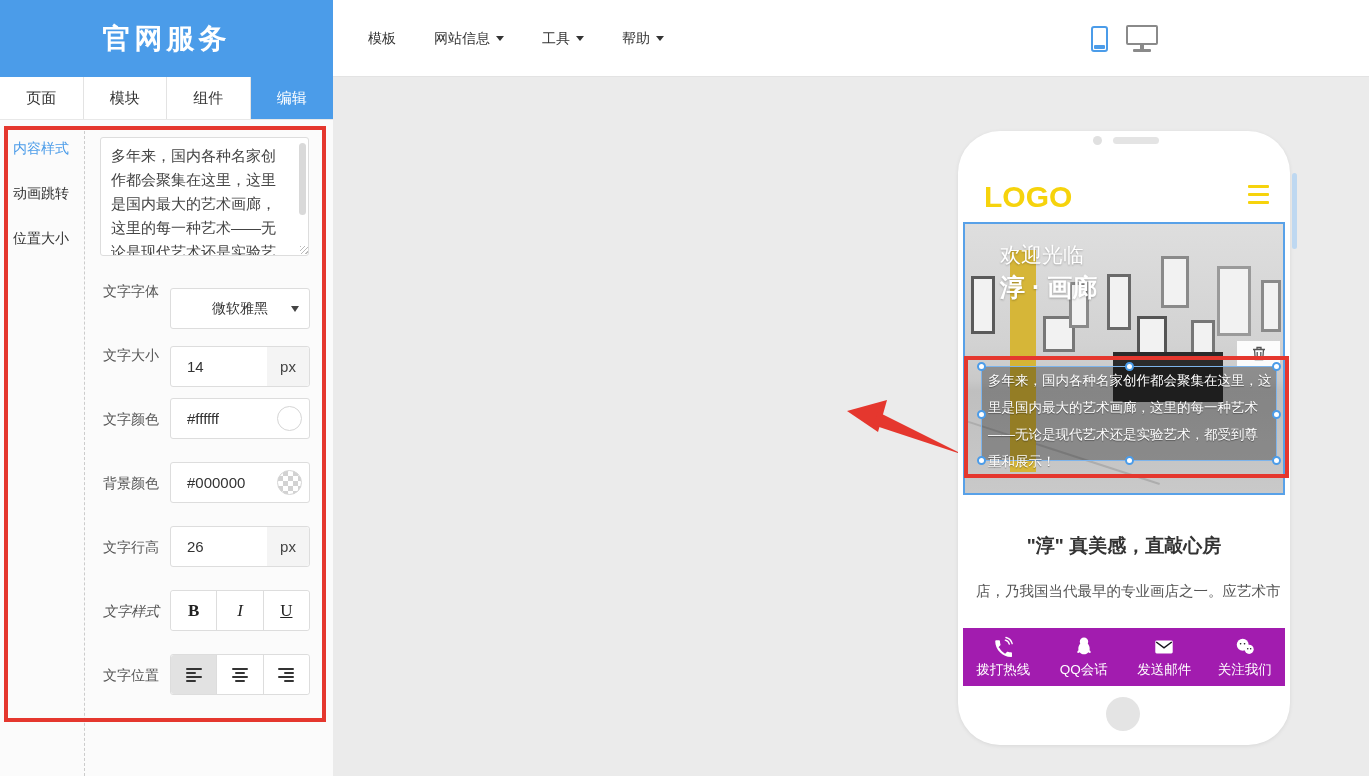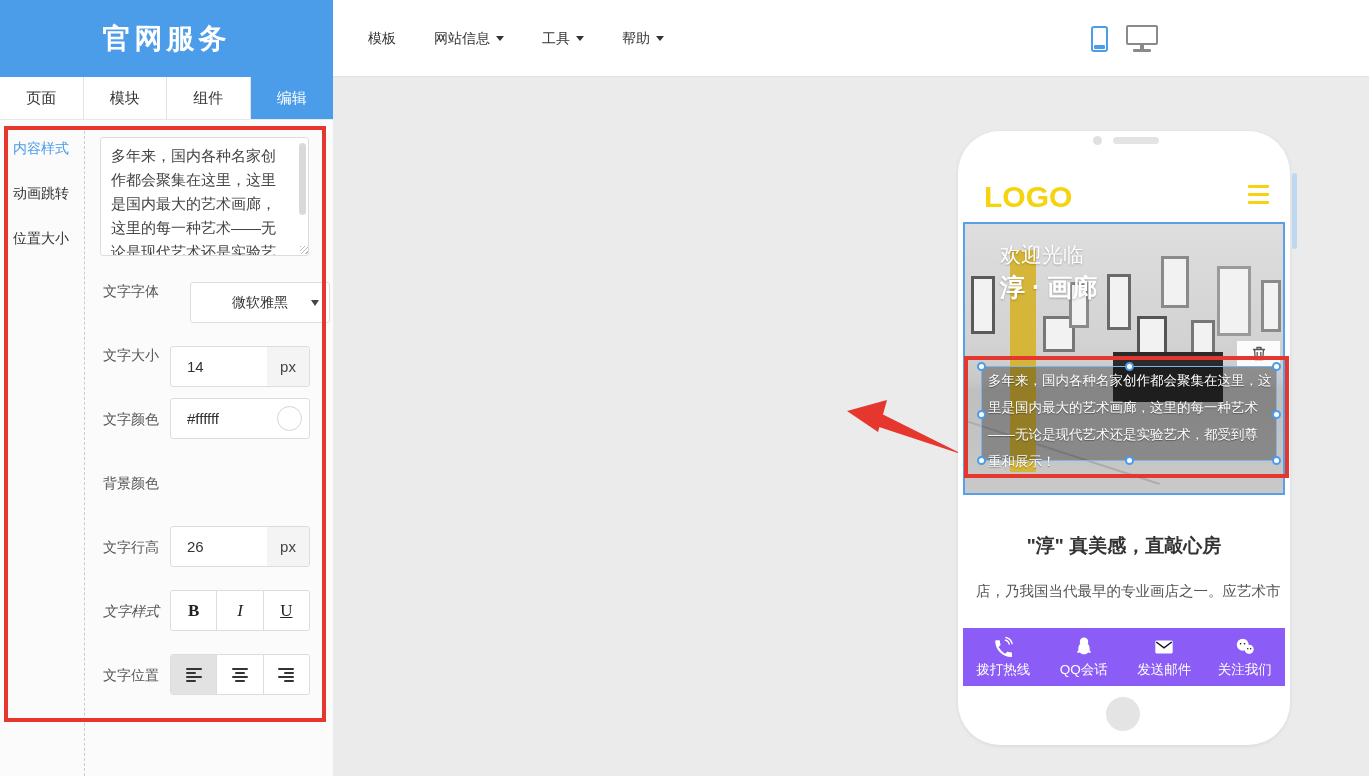--- a/index.html
+++ b/index.html
@@ -136,21 +136,21 @@
 
   .red-sel { position:absolute; left:6px; top:225px; width:325px; height:122px;
     border:4px solid #e5372e; z-index:6; pointer-events:none; }
 
   .phone-heading { position:absolute; left:5px; top:402px; width:322px; text-align:center;
     font-size:19px; font-weight:bold; color:#333; }
   .phone-paragraph { position:absolute; left:18px; top:448px; width:296px; text-align:center;
     font-size:14.5px; color:#555; line-height:25px; white-space:nowrap; }
 
   .bottom-nav { position:absolute; left:5px; top:497px; width:322px; height:58px;
-    background:#8b5cf6; display:flex; }
+    background:#a21caf; display:flex; }
   .bn-item { flex:1; display:flex; flex-direction:column; align-items:center;
     justify-content:center; gap:3px; cursor:pointer; }
   .bn-label { color:#fff; font-size:13.5px; }
 
   .home-btn { position:absolute; left:148px; top:566px; width:34px; height:34px;
     border-radius:50%; background:#e4e4e4; cursor:pointer; }
 </style>
 </head>
 <body>
 
@@ -198,38 +198,42 @@
 
   <div class="side-section active" style="top:20px;">内容样式</div>
   <div class="side-section" style="top:65px;">动画跳转</div>
   <div class="side-section" style="top:110px;">位置大小</div>
 
   <textarea class="content-textarea" style="">多年来，国内各种名家创作都会聚集在这里，这里是国内最大的艺术画廊，这里的每一种艺术——无论是现代艺术还是实验艺术，都受到尊重和展示！</textarea>
   <div class="ta-thumb"></div>
   <div class="ta-grip"></div>
 
   <div class="field-label" style="top:163px;">文字字体</div>
-  <div class="ctrl select-box" style="top:162px;margin-left:20px;">
+  <div class="ctrl select-box" style="top:168px;">
     <span>微软雅黑</span>
     <span class="sel-caret"></span>
   </div>
 
   <div class="field-label" style="top:227px;">文字大小</div>
   <div class="ctrl" style="top:226px;">
     <input class="num-input" value="14" style="">
     <div class="unit">px</div>
   </div>
 
   <div class="field-label" style="top:291px;">文字颜色</div>
   <div class="ctrl" style="top:278px;">
     <input class="num-input" value="#ffffff" style="">
     <div class="swatch white"></div>
   </div>
 
   <div class="field-label" style="top:355px;">背景颜色</div>
+  <div class="ctrl" style="top:342px;">
+    <input class="num-input" value="#000000" style="">
+    <div class="swatch checker"></div>
+  </div>
 
   <div class="field-label" style="top:419px;">文字行高</div>
   <div class="ctrl" style="top:406px;">
     <input class="num-input" value="26" style="">
     <div class="unit">px</div>
   </div>
 
   <div class="field-label" style="top:483px;font-style:italic;">文字样式</div>
   <div class="ctrl btn-group" style="top:470px;">
     <div class="bg-cell">

